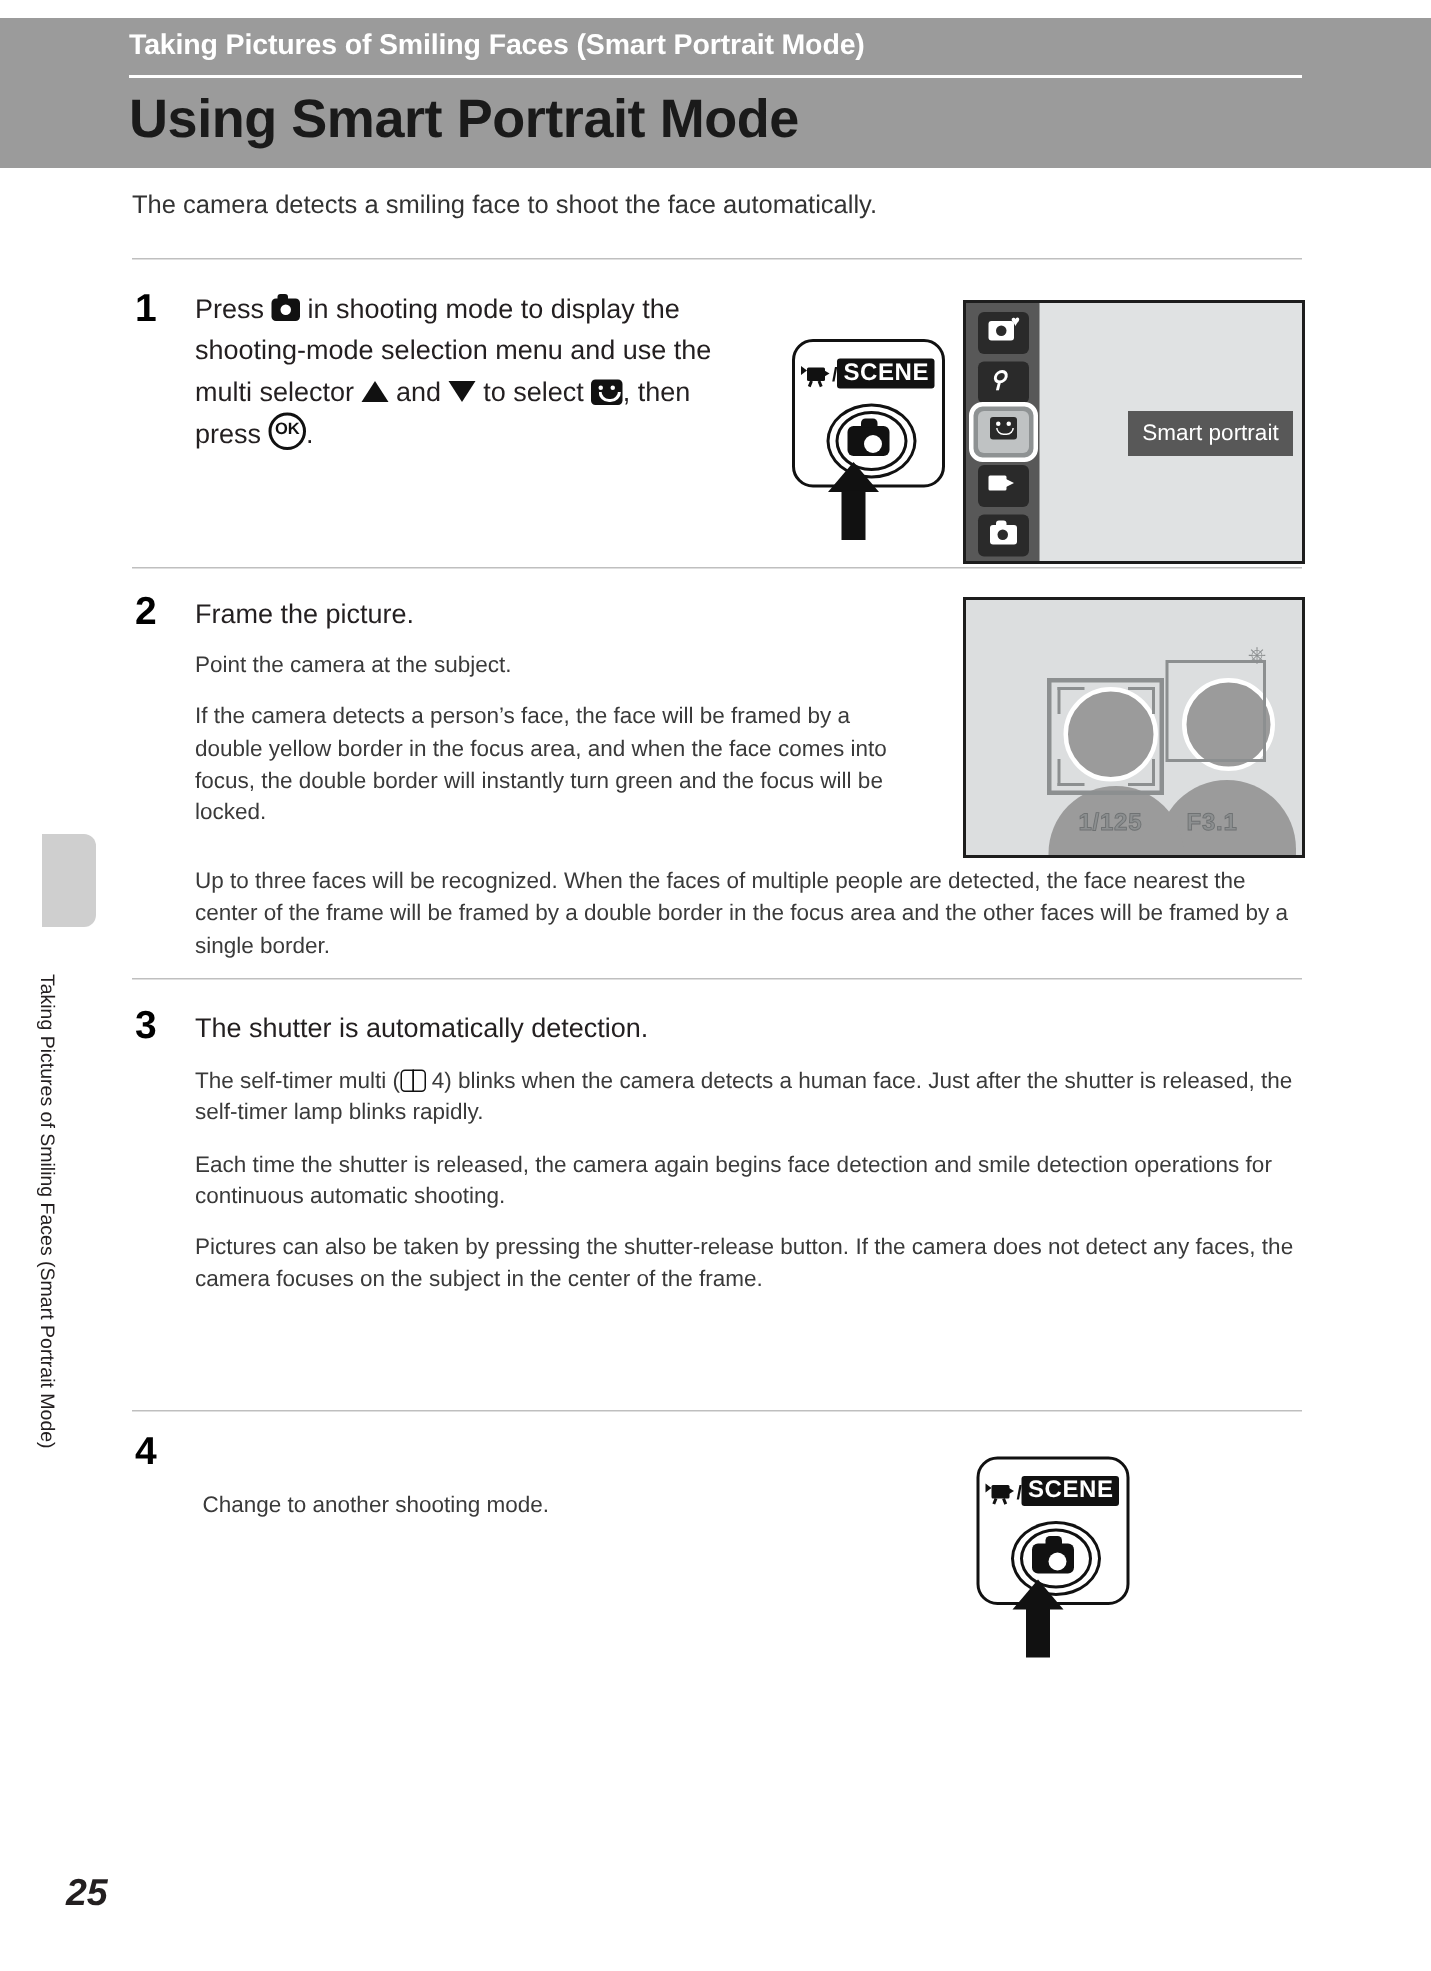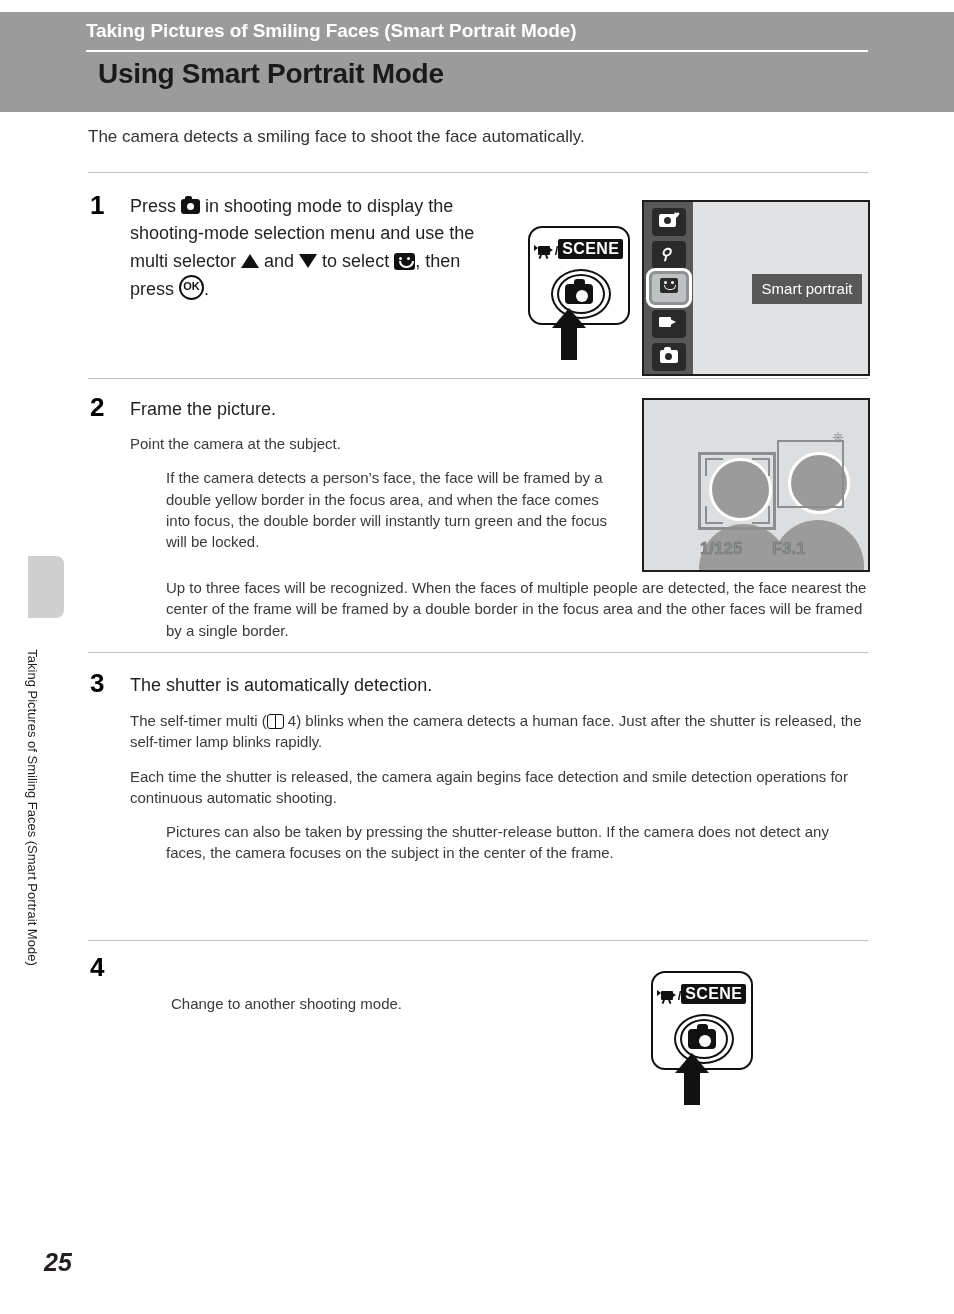--- a/index.html
+++ b/index.html
@@ -22,23 +22,22 @@
     position:absolute;left:86px;top:20px;width:782px;
     font-size:19px;font-weight:bold;color:#ffffff;
     letter-spacing:-0.1px;
   }
   .header-rule{
     position:absolute;left:86px;top:50px;width:782px;height:2px;
     background:#ffffff;
   }
   .header-title{
     position:absolute;left:86px;top:58px;width:782px;
-    font-size:28px;font-weight:bold;color:#1a1a1a;
+    font-size:36px;font-weight:bold;color:#1a1a1a;
     letter-spacing:-0.3px;
-    margin-left:12px;
   }
 
   
   .side-tab{
     position:absolute;left:28px;top:556px;width:36px;height:62px;
     background:#cfcfcf;border-radius:0 8px 8px 0;
   }
   .side-label{
     position:absolute;left:-168px;top:800px;width:400px;
     font-size:13px;color:#231f20;
@@ -64,21 +63,21 @@
   .stepnum{
     position:absolute;font-size:26px;font-weight:bold;color:#000;
   }
   .stephead{
     position:absolute;font-size:18px;color:#231f20;line-height:1.52;
   }
   .stepbody{
     position:absolute;font-size:15px;color:#3a3a3a;line-height:1.42;
   }
   .stepbody p{margin:0 0 13px 0;}
-  .stepbody p:last-child{margin-bottom:0;margin-left:36px;}
+  .stepbody p:last-child{margin-bottom:0;}
 
   
   .ico{display:inline-block;vertical-align:-2px;}
 
   .ico-cam{
     width:19px;height:15px;background:#111;border-radius:3px;position:relative;
     vertical-align:-2px;
   }
   .ico-cam:before{
     content:"";position:absolute;left:4px;top:-3px;width:7px;height:4px;
@@ -214,21 +213,21 @@
   }
   .person{position:absolute;}
   .person .head{position:absolute;border-radius:50%;background:#9b9b9b;border:3px solid #fff;box-sizing:border-box;}
   .person .body{position:absolute;background:#9b9b9b;border-radius:60px 60px 0 0;}
   .focus-outer{position:absolute;border:3px solid #8c8f90;box-sizing:border-box;}
   .focus-inner{position:absolute;box-sizing:border-box;}
   .focus-inner i{position:absolute;width:16px;height:16px;}
   .focus-single{position:absolute;border:2px solid #8c8f90;box-sizing:border-box;}
   .lcd-info{
     position:absolute;font-size:16px;font-weight:bold;color:#8c8f90;
-    -webkit-text-stroke:0.6px #6f7273;letter-spacing:0.5px;
+    -webkit-text-stroke:0.6px #6f7273;letter-spacing:0.5px;margin-left:19px;
   }
   .lcd-mark{position:absolute;font-size:15px;color:#8c8f90;}
 </style>
 </head>
 <body>
 
 <div class="page">
 
   <div class="header-band"></div>
   <div class="header-sub">Taking Pictures of Smiling Faces (Smart Portrait Mode)</div>

